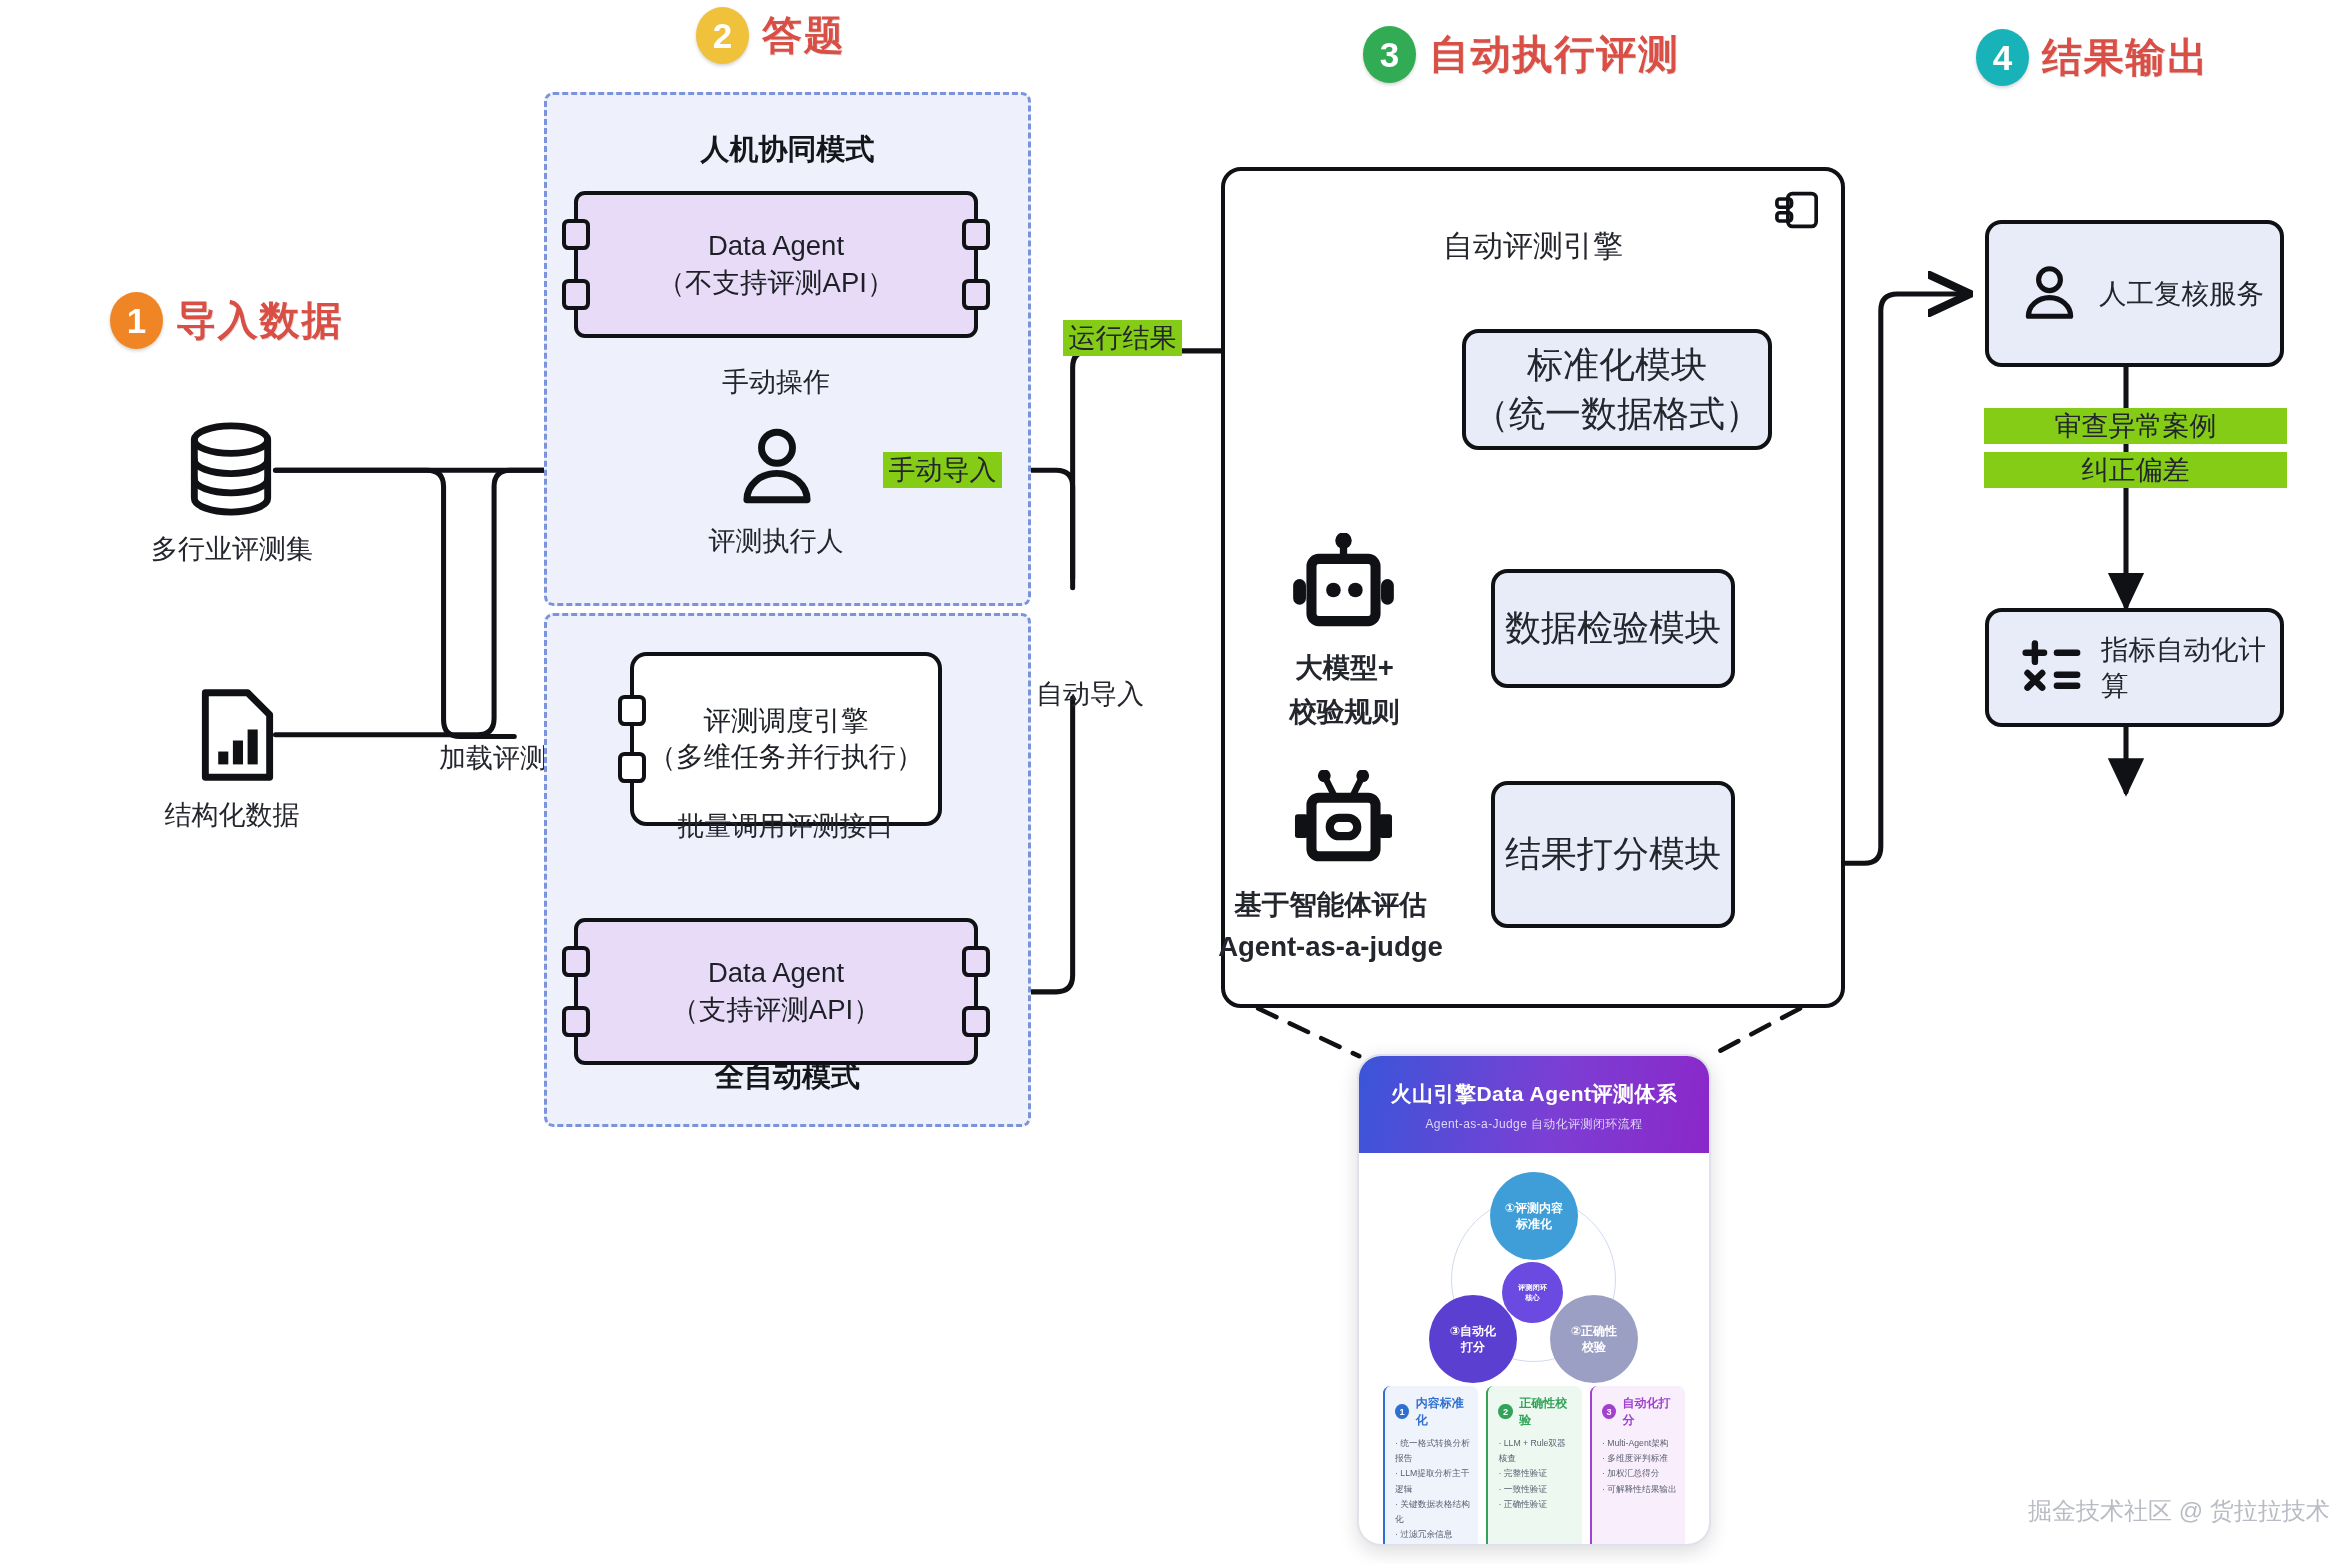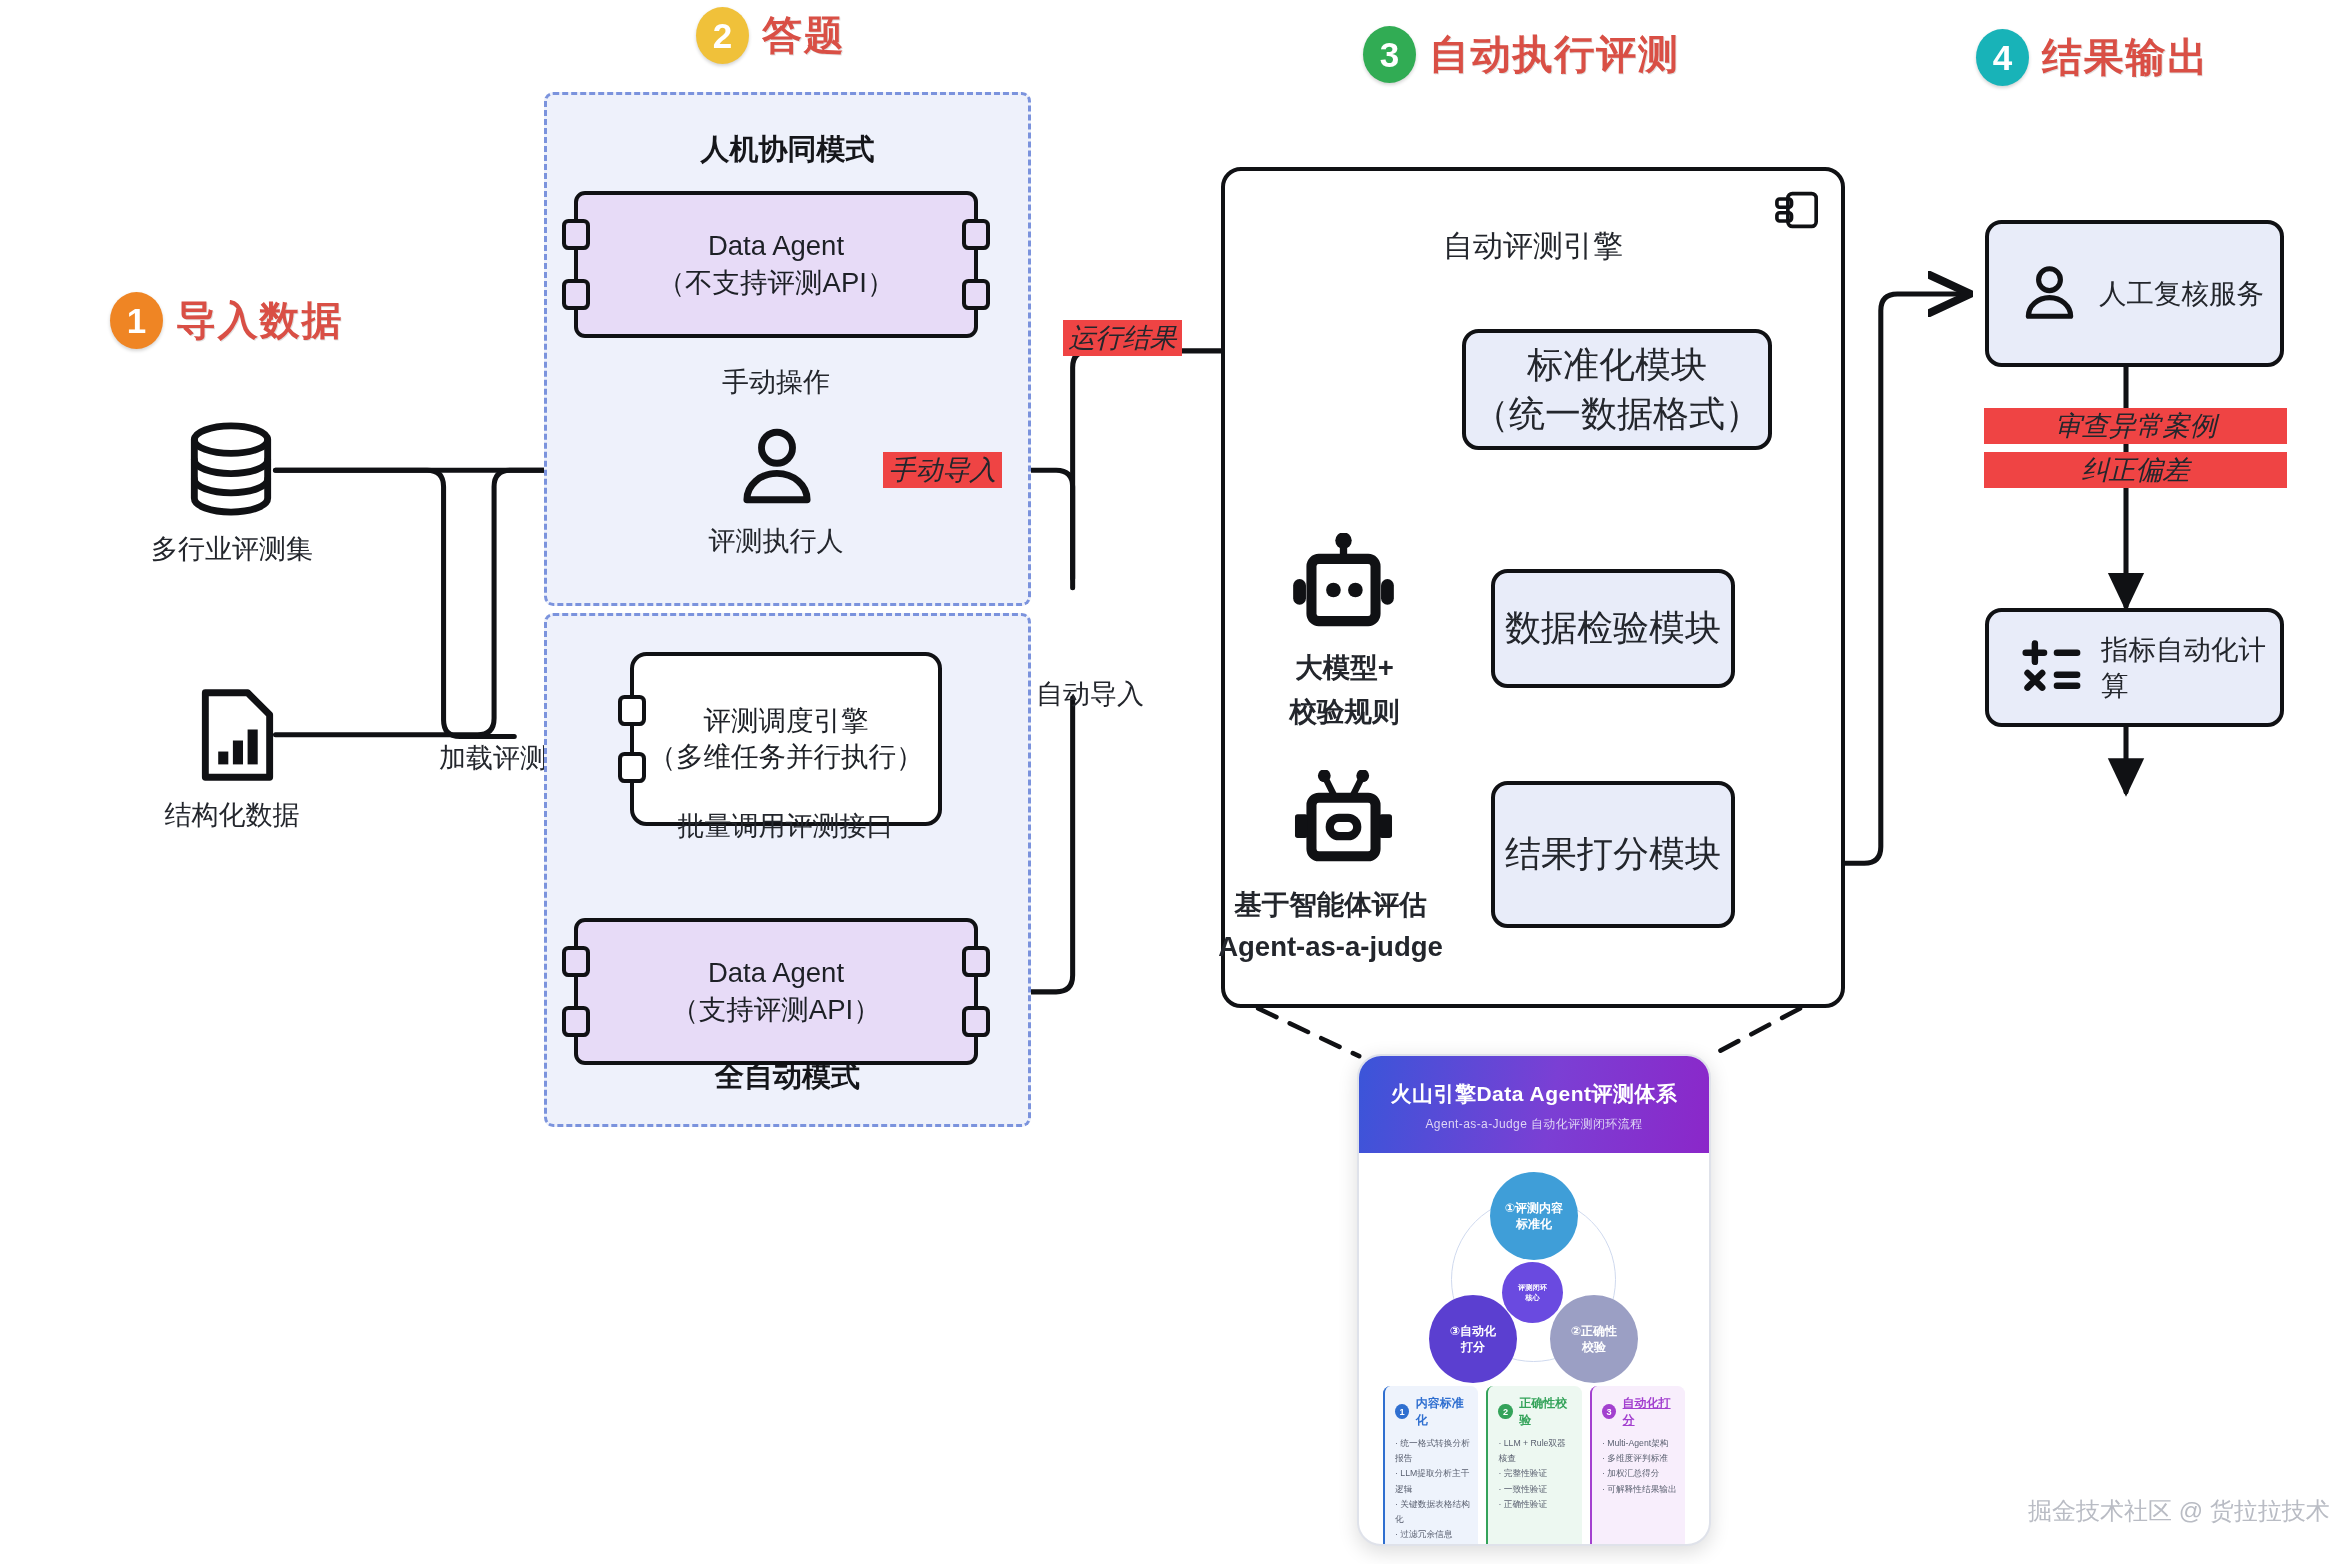--- a/index.html
+++ b/index.html
@@ -70,21 +70,21 @@
   .resbox {
     position:absolute; background:#e8ecf9; border:4.6px solid #101114; border-radius:16.5px;
     display:flex; align-items:center; justify-content:flex-start; gap:20px; padding:0 0 0 31px;
   }
   .resbox .lab { font-size:27.5px; color:#23262c; }
 
   
   .lbl { position:absolute; font-size:27px; color:#23262c; white-space:nowrap; }
   .lbl.bold { font-weight:bold; font-size:27.5px; }
   .lbl.ctr { text-align:center; }
-  .lbl.wbg { background:#ef4444; padding:0 5.5px;font-style:italic; }
+  .lbl.wbg { background:#84cc16; padding:0 5.5px; }
 
   
   .ico { position:absolute; }
 
   
   .phone {
     position:absolute; background:#fff; border:2.8px solid #dfe2ea; border-radius:24px;
     overflow:hidden; box-shadow:0 5.5px 20px rgba(0,0,0,.14);
   }
   .ph-head {
@@ -403,21 +403,21 @@
           <ul>
             <li>LLM + Rule双器核查</li>
             <li>完整性验证</li>
             <li>一致性验证</li>
             <li>正确性验证</li>
           </ul>
         </div>
         <div class="card" style="background:#f8eefc; border-left:2.8px solid #a340cf;">
           <div class="chd">
             <span class="cnum" style="background:#a340cf;">3</span>
-            <span class="ctl" style="color:#a340cf;text-decoration:underline;">自动化打分</span>
+            <span class="ctl" style="color:#a340cf;">自动化打分</span>
           </div>
           <ul>
             <li>Multi-Agent架构</li>
             <li>多维度评判标准</li>
             <li>加权汇总得分</li>
             <li>可解释性结果输出</li>
           </ul>
         </div>
       </div>
 

